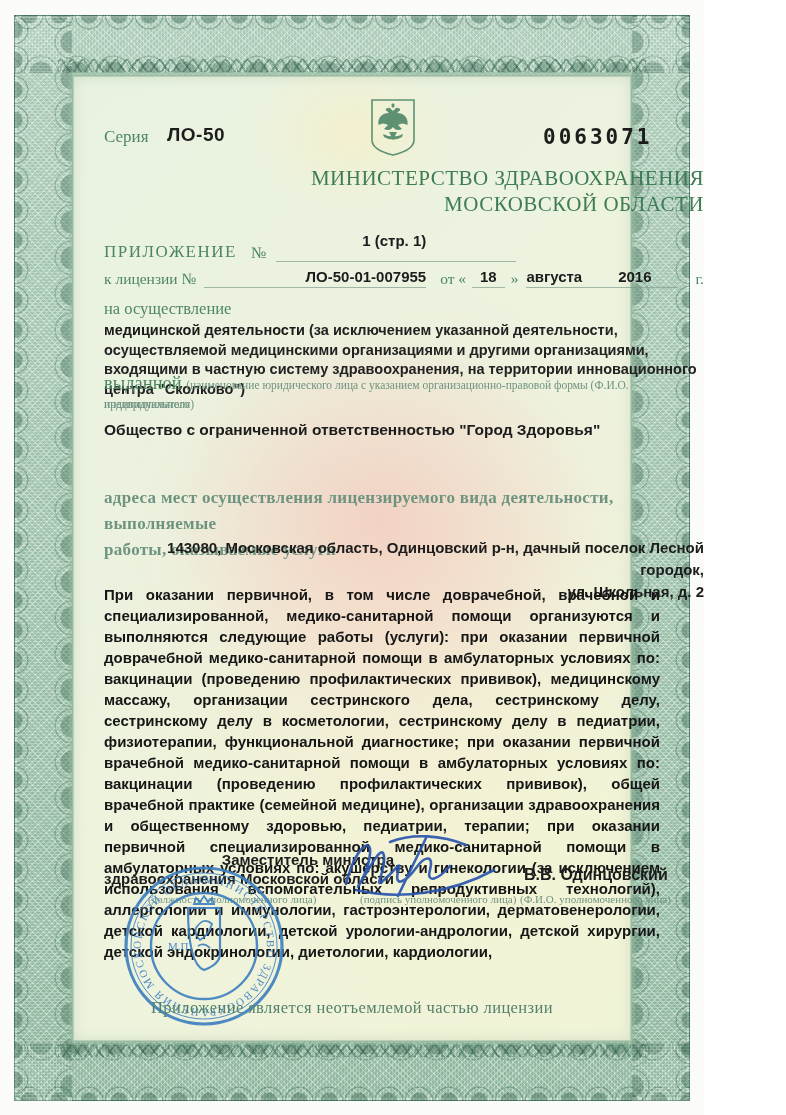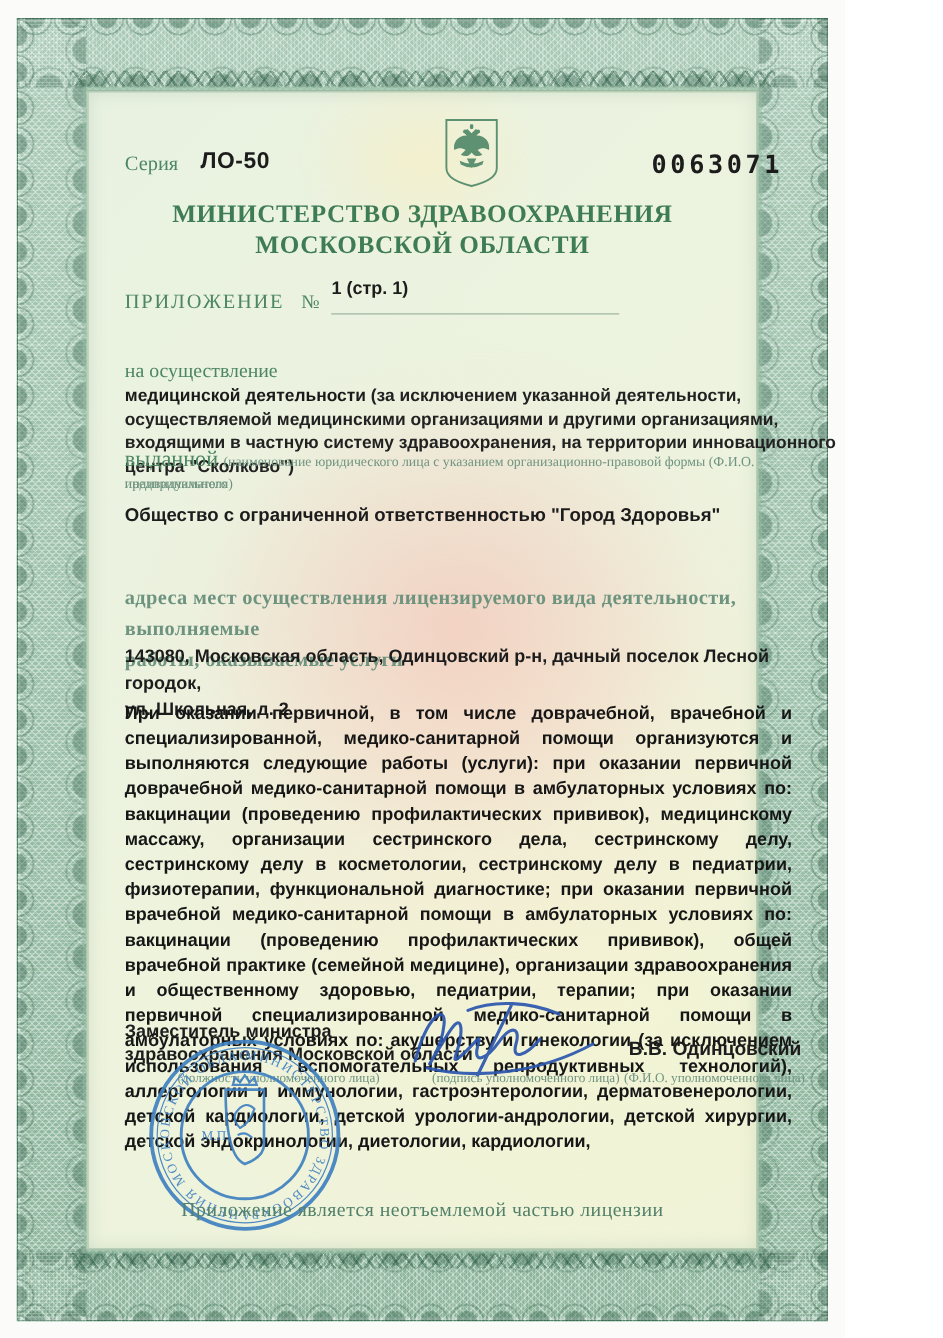--- a/index.html
+++ b/index.html
@@ -62,25 +62,25 @@
       linear-gradient(135deg,#e9f2e1 0%, #edf3de 55%, #eef3da 100%);
     border:1px solid rgba(90,140,110,.55);
     box-shadow: 0 0 0 3px rgba(150,190,165,.45), inset 0 0 0 1px rgba(120,160,135,.35), inset 0 0 14px rgba(120,160,135,.25);
   }
   
   .content{position:absolute; inset:0;}
   .abs{position:absolute;}
   .serif{font-family:"Liberation Serif", serif;}
   .green{color:#4c8662;}
   .muted-green{color:#6e9480;font-weight:bold;}
-  .dark{color:#1c1c1c;}
+  .dark{color:#1c1c1c;text-align:right;}
   .bold{font-weight:700;}
   .title{
-    left:0; right:0; text-align:center; color:#3e7c55;
-    font-family:"Liberation Serif", serif; font-weight:700;
+    left:0; right:0; text-align:right; color:#3e7c55;
+    font-family:"Liberation Serif", serif; font-weight:400;
     font-size:21px; line-height:26px; letter-spacing:.5px;
   }
   .u{border-bottom:1px solid rgba(120,150,130,.65);}
   .cap{font-family:"Liberation Serif", serif; font-size:11.5px; color:#6f9480;}
   .bigpara{
     text-align:justify; font-weight:700; color:#161616;
     font-size:15px; line-height:21px; letter-spacing:0;
   }
   .field-line{display:flex; align-items:flex-end;}
   svg{display:block;}
@@ -125,20 +125,32 @@
     <div class="abs title" style="top:165px;">МИНИСТЕРСТВО ЗДРАВООХРАНЕНИЯ</div>
     <div class="abs title" style="top:191px;">МОСКОВСКОЙ ОБЛАСТИ</div>
 
     <div class="abs field-line" style="left:104px; top:232px;">
       <span class="serif green" style="font-size:17px; letter-spacing:1.5px;">ПРИЛОЖЕНИЕ</span>
       <span class="serif green" style="font-size:16px; margin-left:14px;">№</span>
       <span class="u dark bold" style="font-size:15px; margin-left:10px; width:150px; padding-bottom:12px;">1 (стр. 1)</span>
       <span class="u" style="width:90px; height:14px;"></span>
     </div>
 
+    <div class="abs field-line" style="left:104px; top:268px; width:600px;">
+      <span class="serif green" style="font-size:15.5px; white-space:nowrap;">к лицензии №</span>
+      <span class="u dark bold" style="font-size:15px; margin-left:8px; width:232px; padding-bottom:2px;">ЛО-50-01-007955</span>
+      <span class="serif green" style="font-size:15.5px; margin-left:14px; white-space:nowrap;">от «</span>
+      <span class="u dark bold" style="font-size:15px; margin-left:6px; width:34px; text-align:center; padding-bottom:2px;">18</span>
+      <span class="serif green" style="font-size:15.5px; margin-left:6px;">»</span>
+      <span class="u dark bold" style="font-size:15px; margin-left:8px; width:158px; padding-bottom:2px; display:flex; justify-content:space-between;">
+        <span>августа</span>
+        <span style="margin-right:26px;">2016</span>
+      </span>
+      <span class="serif green" style="font-size:15.5px; margin-left:18px;">г.</span>
+    </div>
 
     <div class="abs serif green" style="left:104px; top:299px; font-size:16.5px;">на осуществление</div>
     <div class="abs" style="left:104px; top:321px; width:604px; font-size:14.5px; line-height:19.5px; color:#1a1a1a; font-weight:700;">
       <span style="font-weight:700;">медицинской деятельности</span><span style="font-weight:700; color:#222;"> (за исключением указанной деятельности, осуществляемой медицинскими организациями и другими организациями, входящими в частную систему здравоохранения, на территории инновационного центра "Сколково")</span>
     </div>
 
     <div class="abs" style="left:104px; top:373px; width:604px;">
       <span class="serif green" style="font-size:18.5px;text-align:right;">выданной</span>
       <span class="cap">(наименование юридического лица с указанием организационно-правовой формы (Ф.И.О. индивидуального</span>
     </div>

